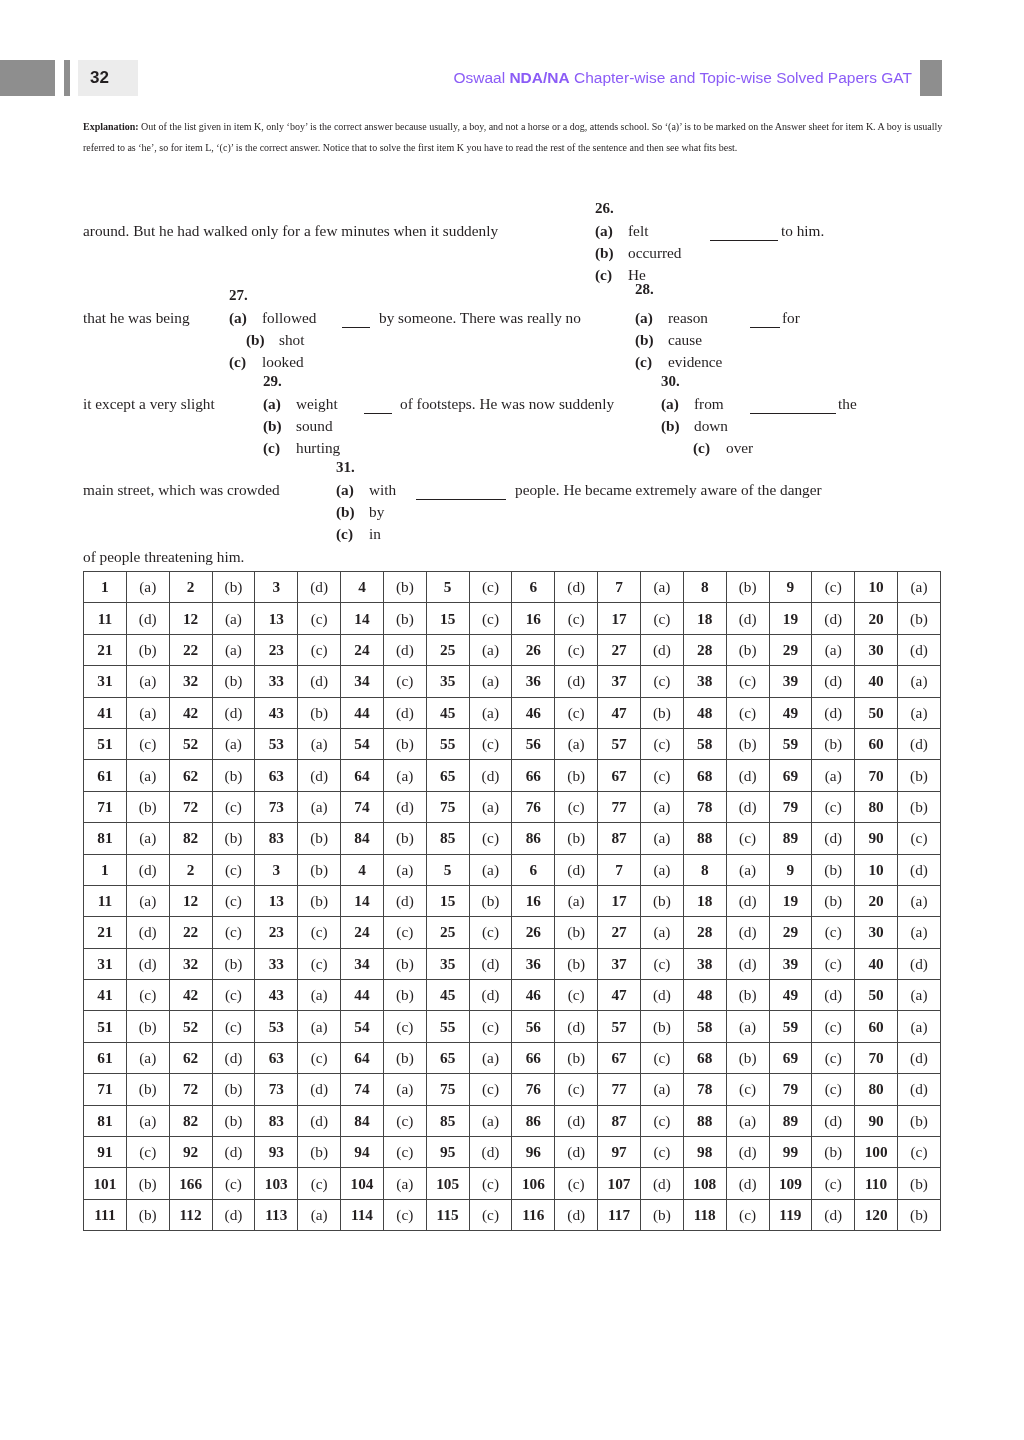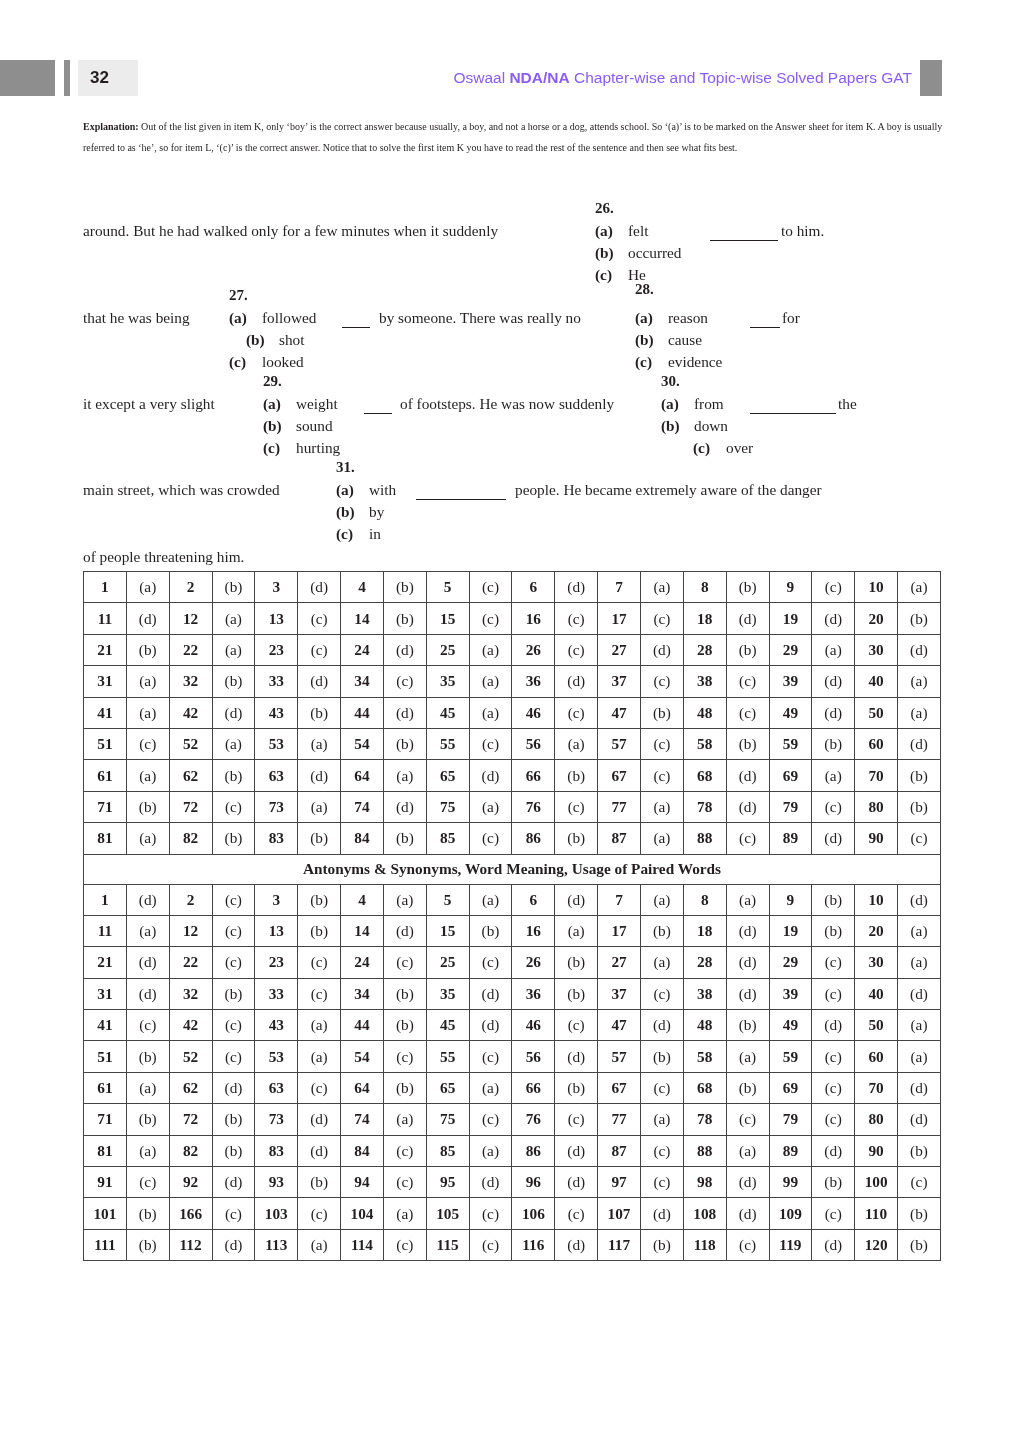--- a/index.html
+++ b/index.html
@@ -282,23 +282,20 @@
         <td class="num">87</td>
         <td>(a)</td>
         <td class="num">88</td>
         <td>(c)</td>
         <td class="num">89</td>
         <td>(d)</td>
         <td class="num">90</td>
         <td>(c)</td>
       </tr>
       <tr>
-        <td class="section" colspan="20">Antonyms &amp; Synonyms, Word Meaning, Usage of Paired Words</td>
-      </tr>
-      <tr>
         <td class="num">1</td>
         <td>(d)</td>
         <td class="num">2</td>
         <td>(c)</td>
         <td class="num">3</td>
         <td>(b)</td>
         <td class="num">4</td>
         <td>(a)</td>
         <td class="num">5</td>
         <td>(a)</td>

